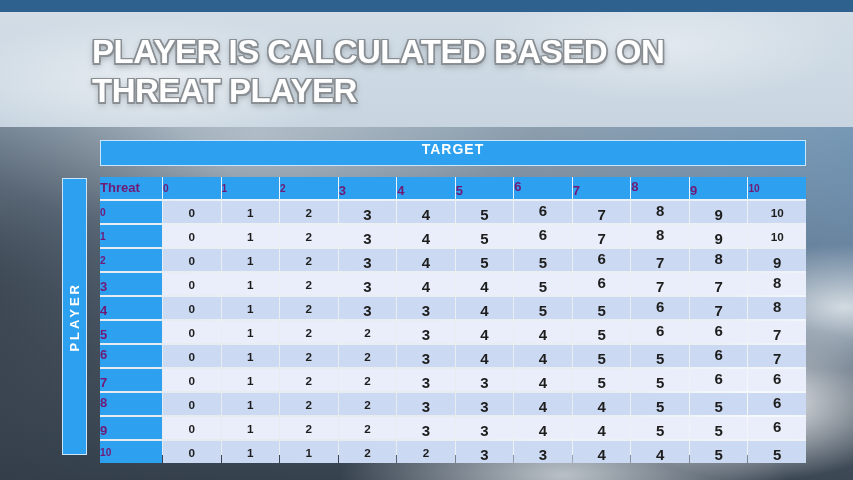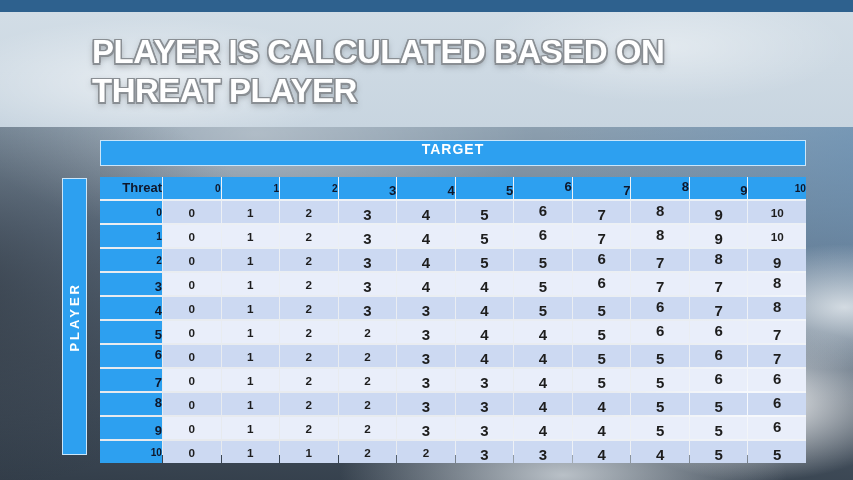--- a/index.html
+++ b/index.html
@@ -68,22 +68,22 @@
   .score-table{
     position:absolute; left:100px; top:177px; width:706px; height:278px;
     display:grid;
     grid-template-columns:62px repeat(11, 1fr);
     grid-template-rows:22px repeat(11, 1fr);
     column-gap:1px; row-gap:2px;
     background:rgba(250,252,255,0.9);
   }
   .hc{  
     background:var(--accent-blue,#2da0f0);
-    color:#0f172a; font-weight:bold; font-size:13px;
-    text-align:right; line-height:22px;
+    color:#701a75; font-weight:bold; font-size:13px;
+    text-align:left; line-height:22px;
   }
   .rh{ line-height:21px; }
   .cell{
     font-weight:bold; font-size:15px; color:var(--cell-text,#1d1d1d);
     text-align:center; line-height:21px;
   }
   .row-even{ background:var(--row-even,#ccd9f2); }
   .row-odd{ background:var(--row-odd,#e9eefa); }
   
   .d{ display:inline-block; }

